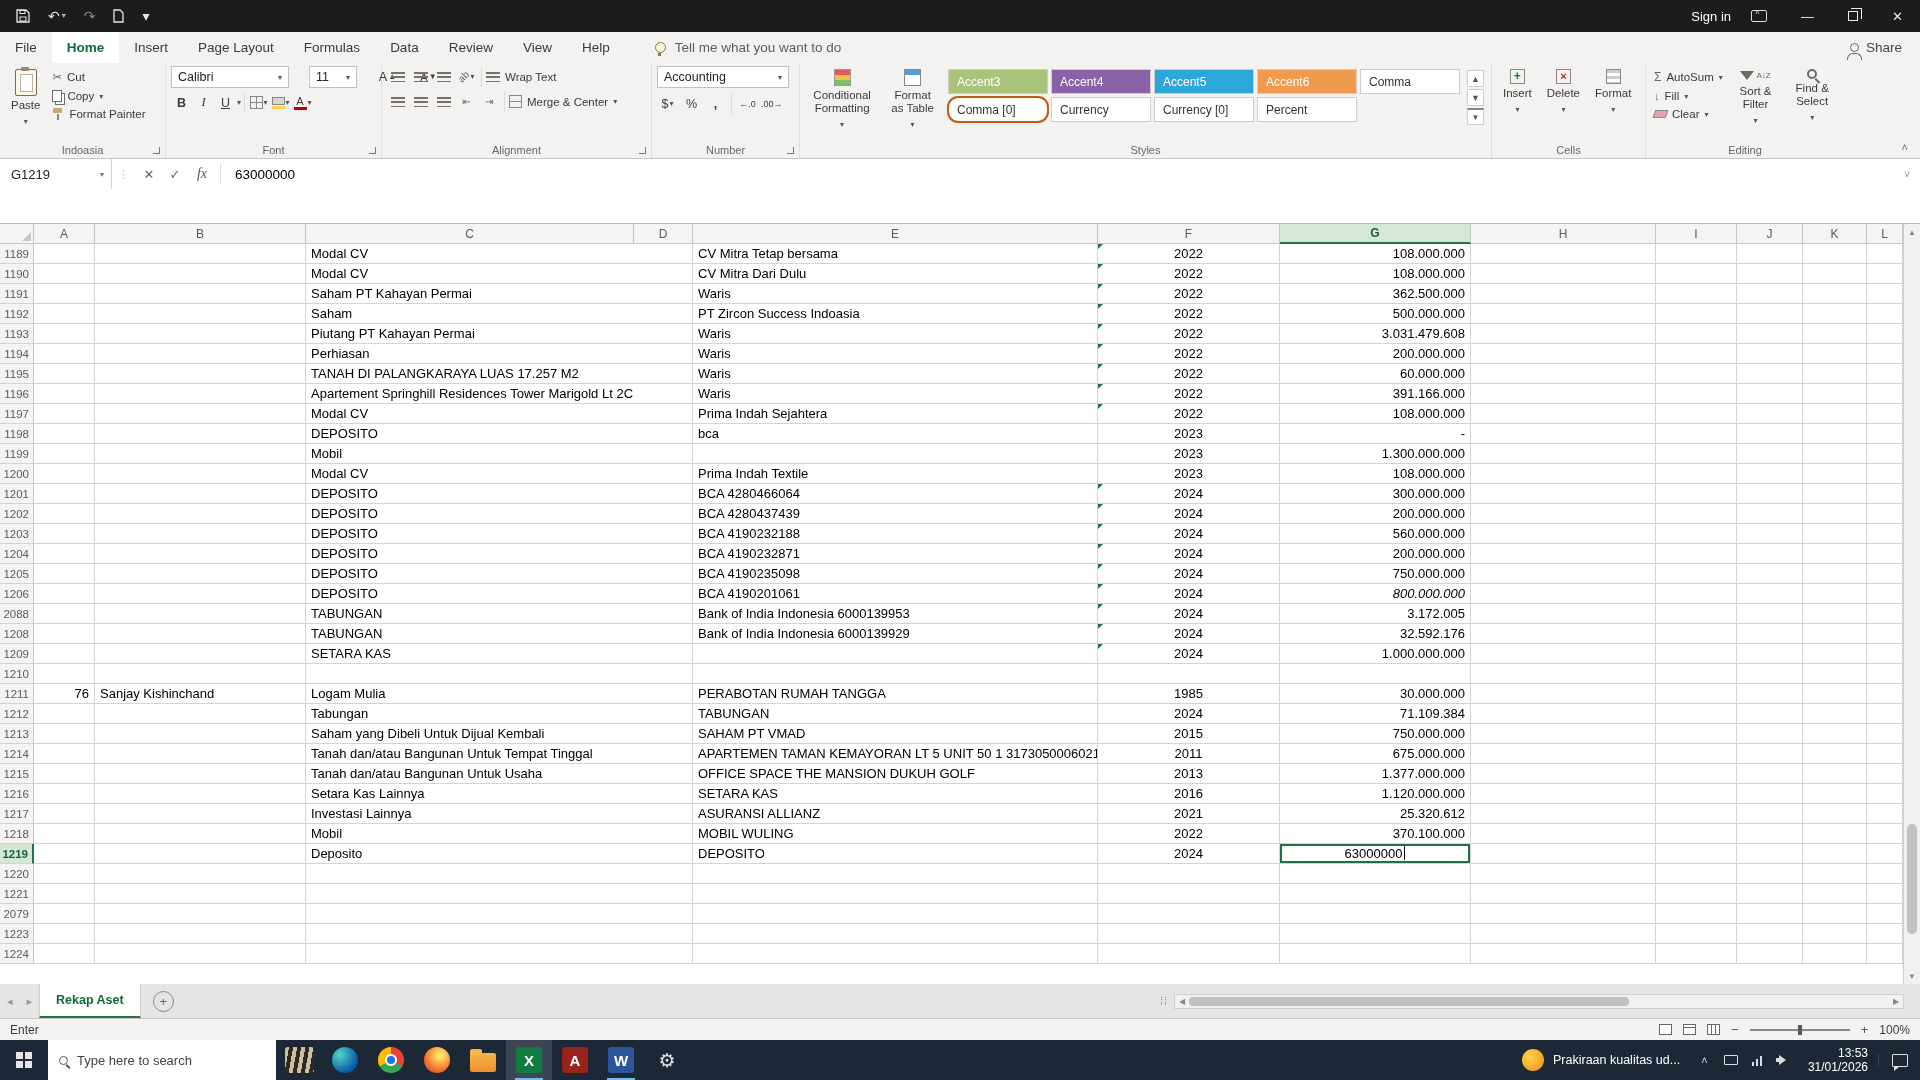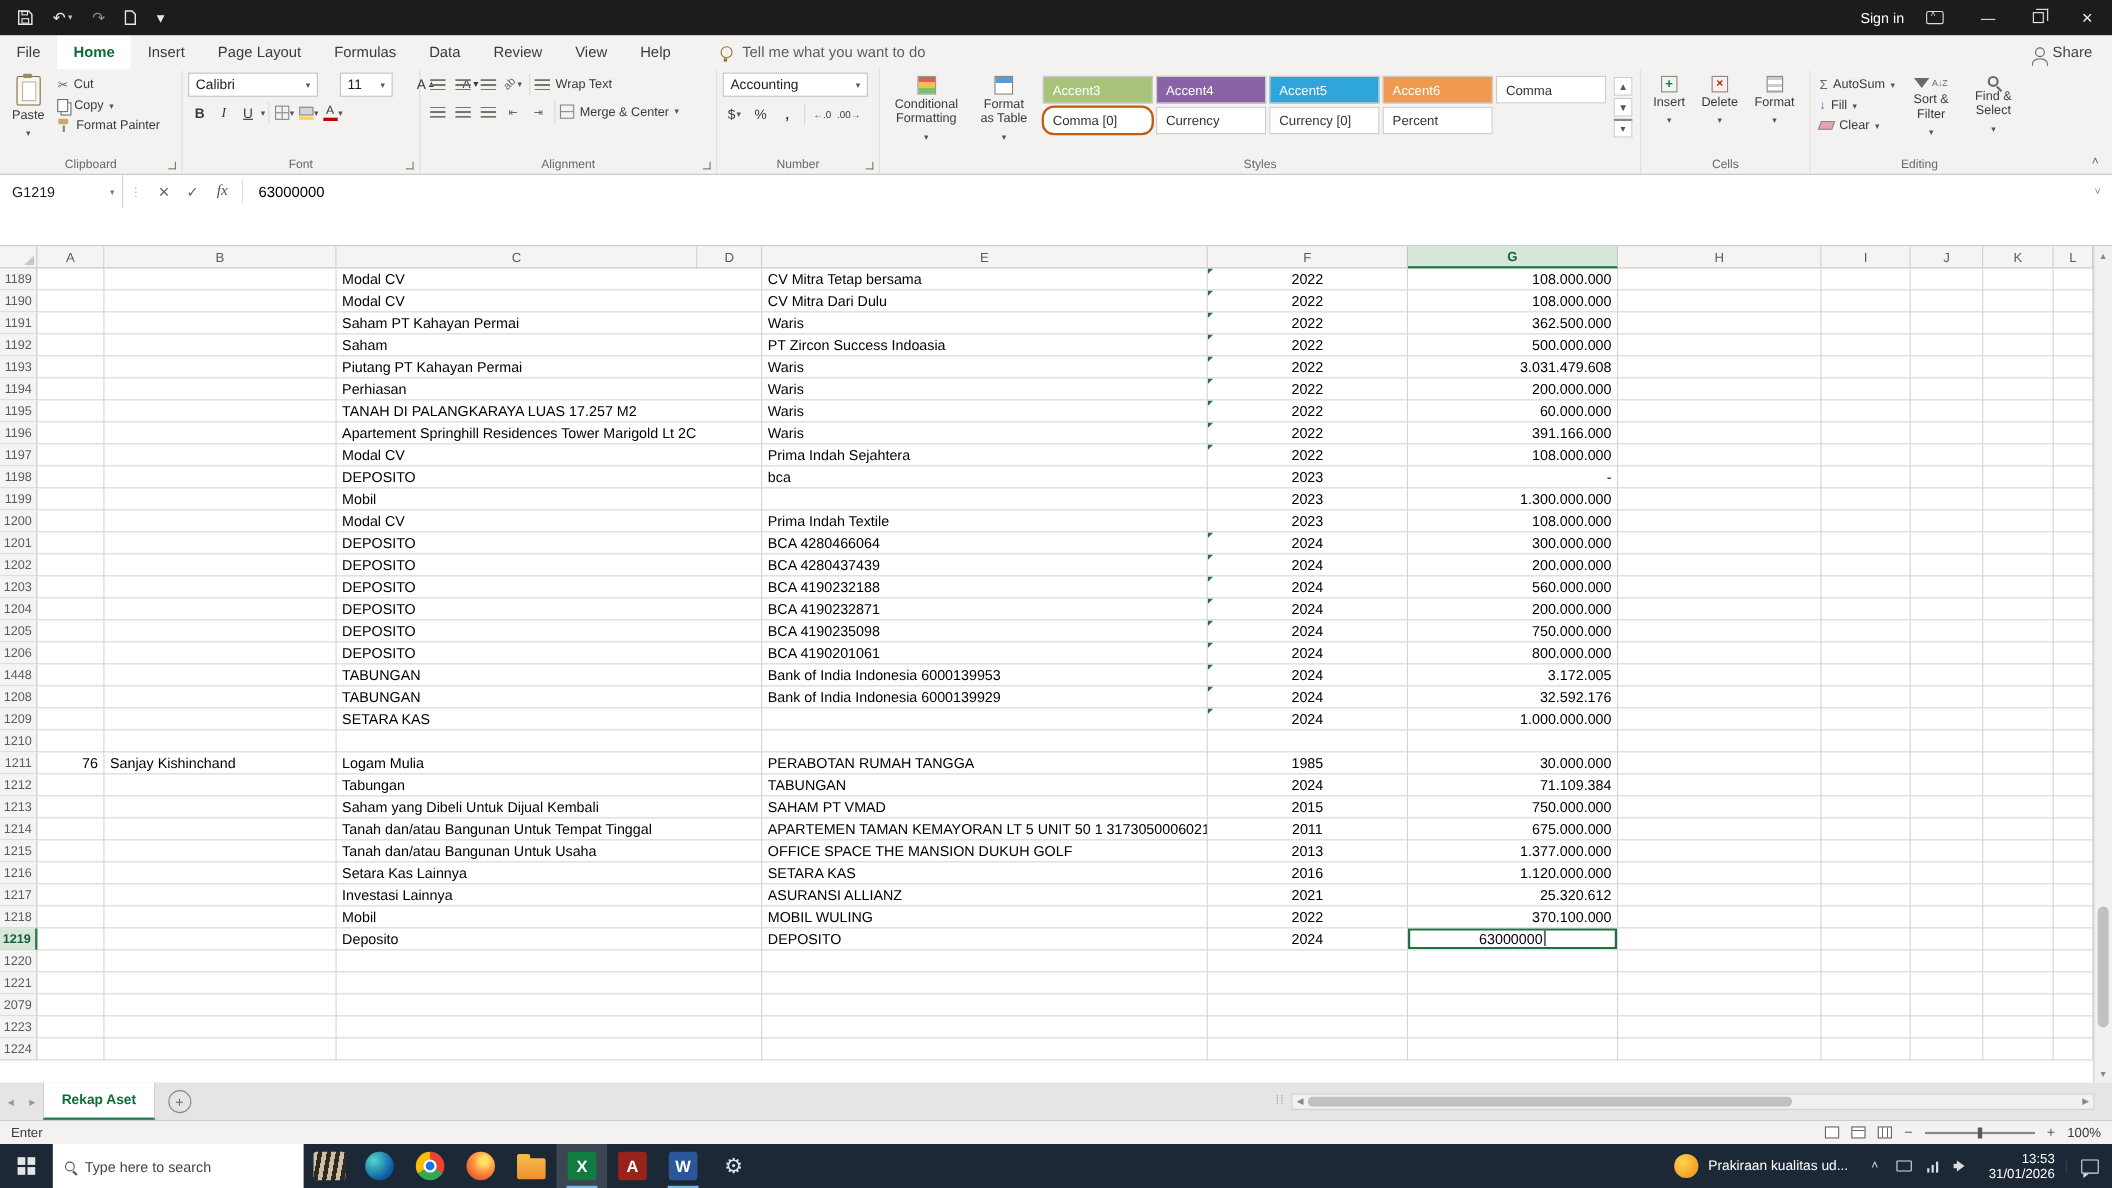--- a/index.html
+++ b/index.html
@@ -243,21 +243,21 @@
               <span>Copy</span>
               <span class="caret">▾</span>
             </div>
           <div class="minibtn">
               <span class="ic-brush"></span>
               <span>Format Painter</span>
             </div>
         </div>
       </div>
       <div class="rg-label">
-          <span>Clipboard</span>
+          <span>Indoasia</span>
           <span class="launcher"></span>
         </div>
     </div>
 
     <div class="rgroup" style="width:216px">
       <div class="rg-body" style="flex-direction:column;gap:4px">
         <div style="display:flex;gap:20px">
           <div class="combo" style="width:118px">
               <span>Calibri</span>
               <span class="caret">▾</span>
@@ -737,29 +737,29 @@
             <div class="cell" style="flex: 0 0 64px; width: 64px;"></div>
             <div class="cell" style="flex: 0 0 36px; width: 36px;"></div>
           </div>
           <div class="grow">
             <div class="rownum">1206</div>
             <div class="cell num" style="flex: 0 0 61px; width: 61px;"></div>
             <div class="cell" style="flex: 0 0 211px; width: 211px;"></div>
             <div class="cell" style="flex: 0 0 387px; width: 387px;">DEPOSITO</div>
             <div class="cell" style="flex: 0 0 405px; width: 405px;">BCA 4190201061</div>
             <div class="cell ctr tri" style="flex: 0 0 182px; width: 182px;">2024</div>
-            <div class="cell num" style="flex: 0 0 191px; width: 191px;">800.000.000</div>
-            <div class="cell" style="flex: 0 0 185px; width: 185px;"></div>
-            <div class="cell" style="flex: 0 0 81px; width: 81px;"></div>
-            <div class="cell" style="flex: 0 0 66px; width: 66px;"></div>
-            <div class="cell" style="flex: 0 0 64px; width: 64px;"></div>
-            <div class="cell" style="flex: 0 0 36px; width: 36px;"></div>
-          </div>
-          <div class="grow">
-            <div class="rownum">1448</div>
+            <div class="cell num" style="flex: 0 0 191px; width: 191px; font-style: italic;">800.000.000</div>
+            <div class="cell" style="flex: 0 0 185px; width: 185px;"></div>
+            <div class="cell" style="flex: 0 0 81px; width: 81px;"></div>
+            <div class="cell" style="flex: 0 0 66px; width: 66px;"></div>
+            <div class="cell" style="flex: 0 0 64px; width: 64px;"></div>
+            <div class="cell" style="flex: 0 0 36px; width: 36px;"></div>
+          </div>
+          <div class="grow">
+            <div class="rownum">2088</div>
             <div class="cell num" style="flex: 0 0 61px; width: 61px;"></div>
             <div class="cell" style="flex: 0 0 211px; width: 211px;"></div>
             <div class="cell" style="flex: 0 0 387px; width: 387px;">TABUNGAN</div>
             <div class="cell" style="flex: 0 0 405px; width: 405px;">Bank of India Indonesia 6000139953</div>
             <div class="cell ctr tri" style="flex: 0 0 182px; width: 182px;">2024</div>
             <div class="cell num" style="flex: 0 0 191px; width: 191px;">3.172.005</div>
             <div class="cell" style="flex: 0 0 185px; width: 185px;"></div>
             <div class="cell" style="flex: 0 0 81px; width: 81px;"></div>
             <div class="cell" style="flex: 0 0 66px; width: 66px;"></div>
             <div class="cell" style="flex: 0 0 64px; width: 64px;"></div>

